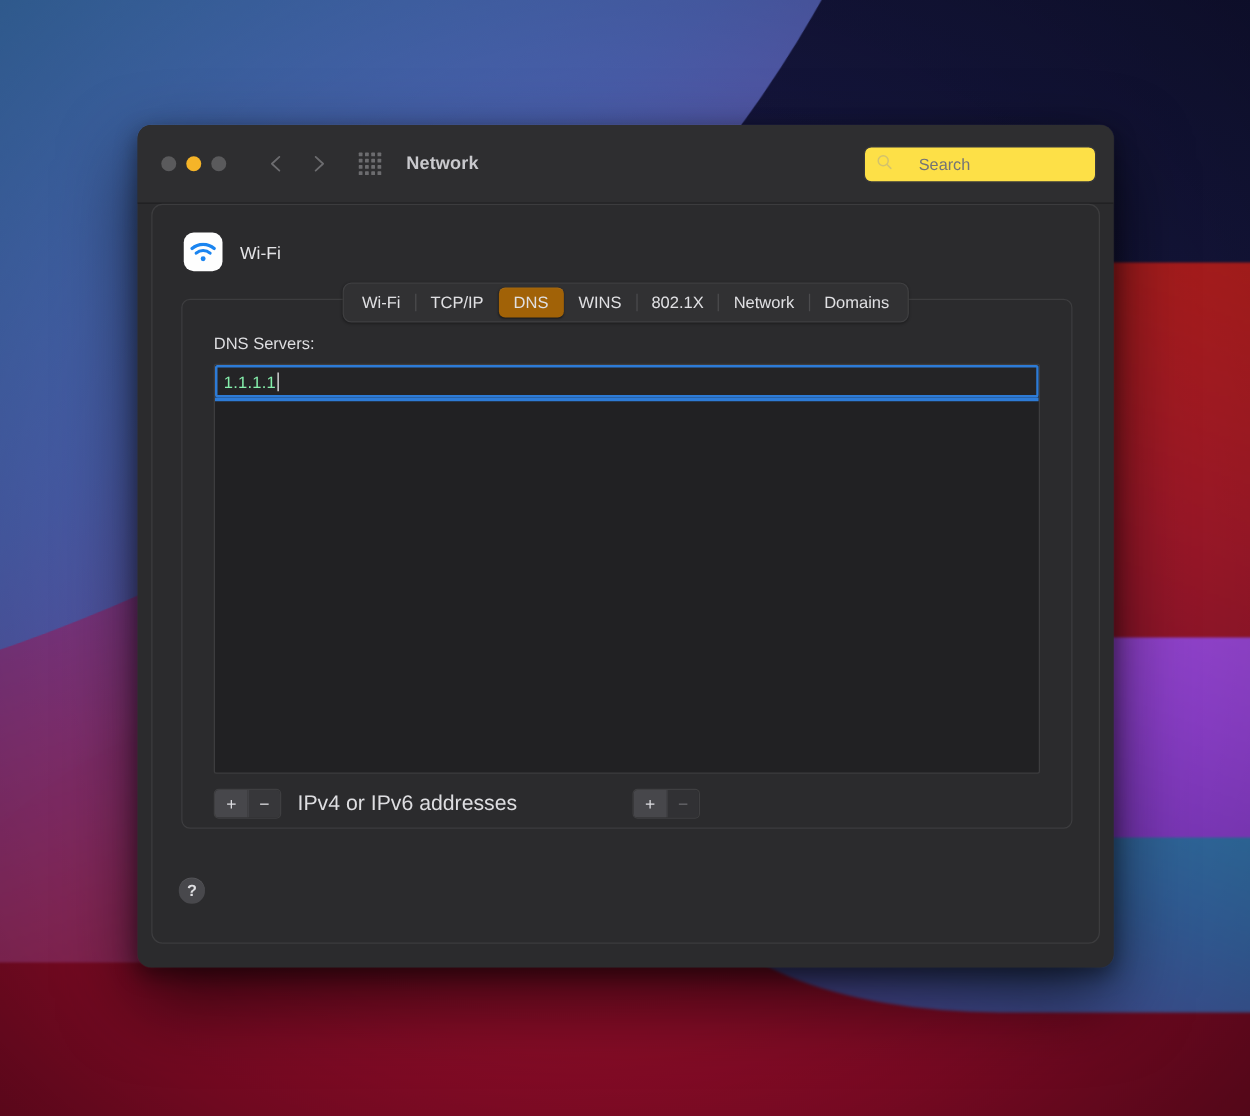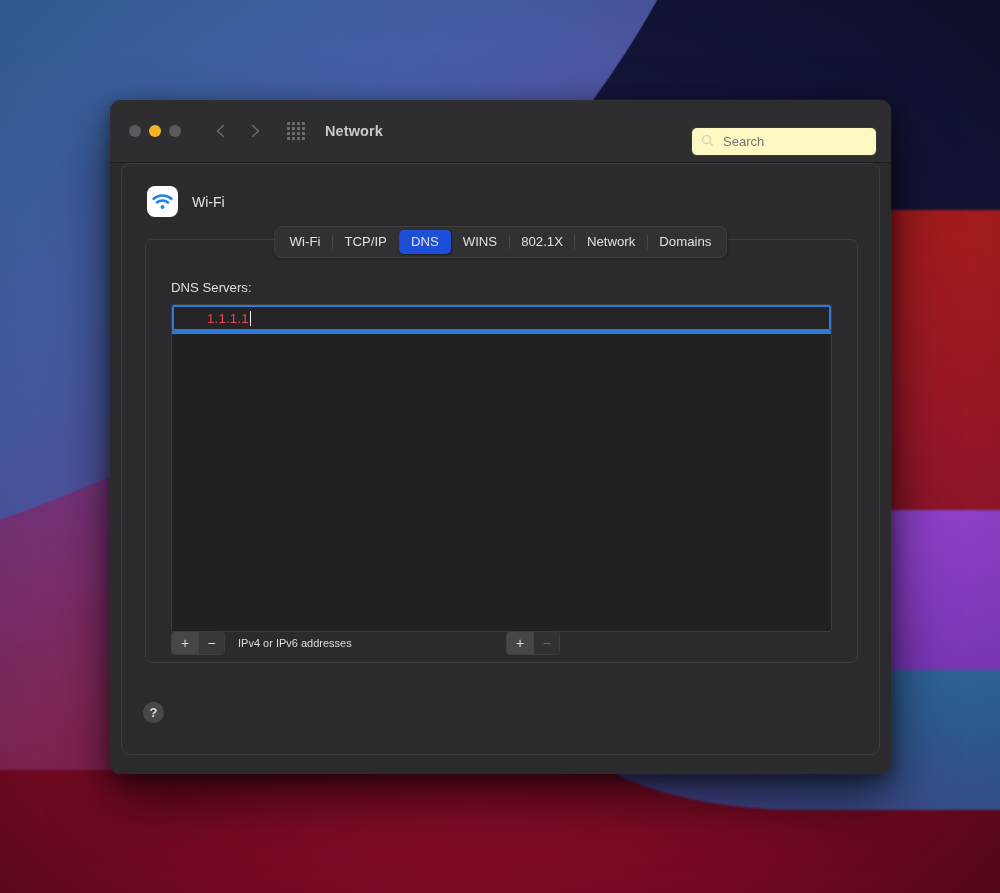--- a/index.html
+++ b/index.html
@@ -126,27 +126,26 @@
   .win-title {
     margin-left: 20px;
     font-size: 14.5px;
     color: #c9c9cd;
     font-weight: 700;
     letter-spacing: .1px;
   }
   .searchbox {
     position: absolute; right: 14px; top: 17px;
     width: 186px; height: 29px;
-    background: #fef9c3;
+    background: #fde047;
     border: .5px solid #38383a;
     border-radius: 6px;
     display: flex; align-items: center;
     padding: 0 9px;
-    gap: 9px;
-    margin-top: 10px;
+    gap: 21px;
   }
   .searchbox .mag { opacity: .42; display: block; }
   .searchbox .ph { font-size: 13px; color: #737377; }
 
   
   .sheet {
     position: absolute;
     left: 11px; top: 63px;
     width: 759px; height: 592px;
     background: #2b2b2d;
@@ -188,37 +187,37 @@
     border-radius: 5px;
     white-space: nowrap;
     cursor: default;
   }
   .tab + .tab::before {
     content: "";
     position: absolute; left: -.5px; top: 5px; bottom: 5px;
     width: 1px; background: #4c4c4e;
   }
   .tab.sel {
-    background: #1d4ed8;
+    background: #a16207;
     box-shadow: 0 .5px 1.5px rgba(0,0,0,.4), inset 0 .5px 0 rgba(255,255,255,.09);
   }
   .tab.sel::before, .tab.sel + .tab::before { opacity: 0; }
 
   
   .pane {
     position: absolute;
     left: 23px; top: 75px;
     width: 713px; height: 424px;
     background: #2b2b2d;
     border: .5px solid #3d3d3f;
     border-radius: 7px;
   }
   .cols {
     position: absolute;
-    left: 25px; top: 40px; right: 25px;
+    left: 25px; top: 27px; right: 25px;
     display: flex; gap: 22px;
   }
   .col { flex: 1; min-width: 0; }
   .col-label {
     font-size: 13.2px; color: #dedee1;
     margin-bottom: 9px;
   }
   .listbox {
     height: 328px;
     background: #212123;
@@ -233,23 +232,22 @@
     margin: 0;
     height: 26px;
     background: #242426;
     border: 2px solid #2d7bd6;
     border-radius: 2px;
     display: flex; align-items: center;
     padding: 0 5px;
   }
   .dns-row .val {
     font-size: 13.2px;
-    color: #ef4444;
+    color: #86efac;
     letter-spacing: .2px;
-    margin-left: 28px;
   }
   .caret {
     width: 1.5px; height: 15px;
     background: #f2f2f4;
     margin-left: 1px;
   }
   .focus-under {
     position: absolute; left: 0; right: 0; top: 26px;
     height: 3px; background: #2d7bd6;
   }
@@ -280,21 +278,21 @@
     color: #dcdce0;
     font-size: 14px;
     line-height: 1;
     font-family: "Liberation Sans", sans-serif;
     cursor: default;
     display: flex; align-items: center; justify-content: center;
   }
   .pm button.hot { background: #47474b; }
   .pm button.dim { color: #6a6a6e; background: #313134; }
   .pm button + button { border-left: .5px solid #464649; }
-  .hint { font-size: 11px; color: #dedee1; }
+  .hint { font-size: 17px; color: #dedee1; }
 
   
   .footer {
     position: absolute;
     left: 0; right: 0; bottom: 0;
     height: 74px;
   }
   .helpbtn {
     position: absolute; left: 21px; top: 22px;
     width: 21px; height: 21px;

